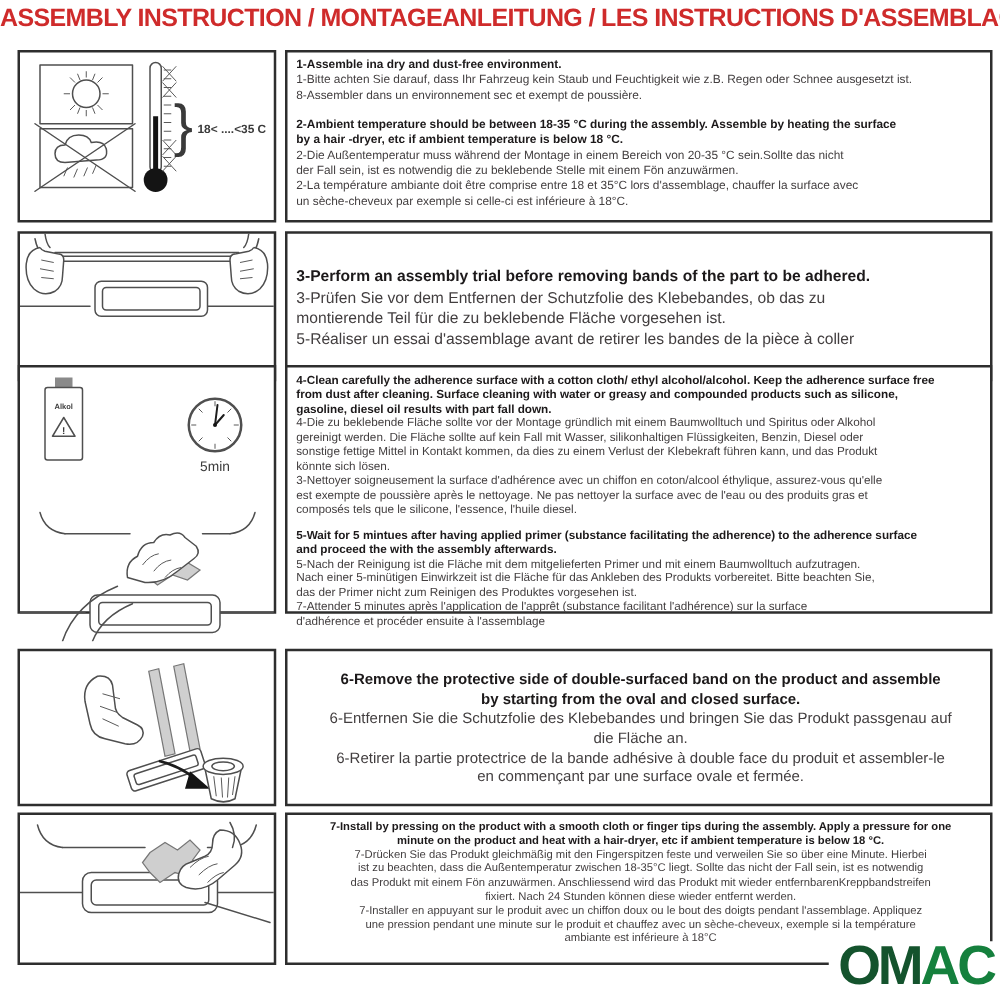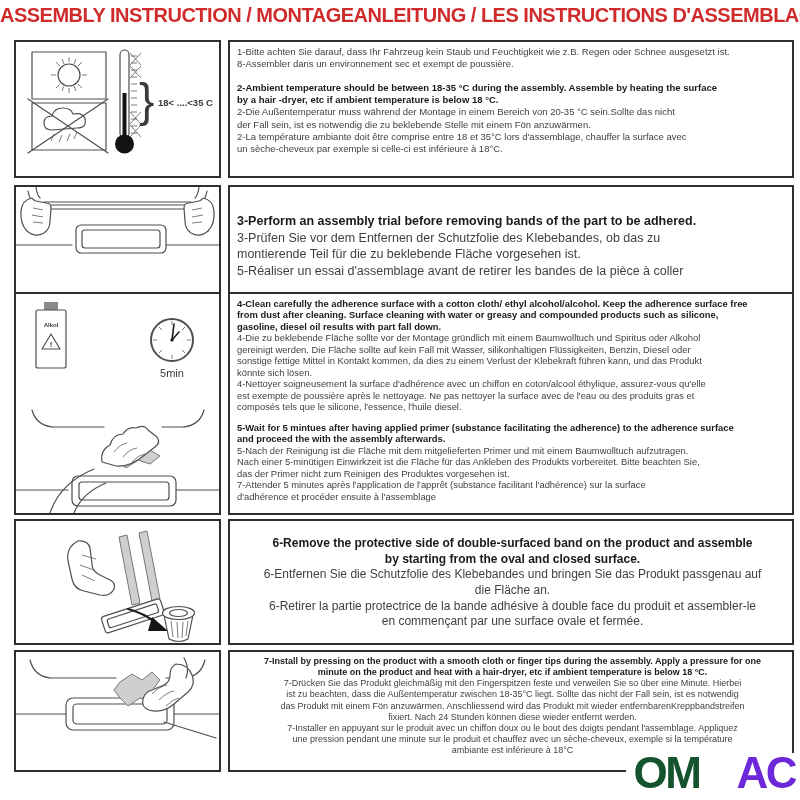--- a/index.html
+++ b/index.html
@@ -6,37 +6,37 @@
   .page{position:relative;width:800px;height:800px;background:#fff;overflow:hidden;
         font-family:"Liberation Sans",sans-serif;color:#423e3f;}
   .title{position:absolute;top:4px;left:0;width:100%;text-align:center;
          font-size:20px;font-weight:bold;letter-spacing:-0.5px;color:#cf2b2b;white-space:nowrap;}
   .row{position:absolute;}
   .cell{position:absolute;border:2px solid #2e2e2e;background:#fff;box-sizing:border-box;}
   .cell-left{left:14px;width:207px;}
   .cell-right{left:228px;width:566px;padding:4px 4px 2px 7px;}
   .r1{top:40px;height:138px;}
   .r2{top:185px;height:120px;}
-  .r3{top:292px;height:223px;}
+  .r3{top:292px;height:199px;}
   .r4{top:519px;height:126px;text-align:center;}
   .r5{top:650px;height:122px;text-align:center;}
   .seg{white-space:pre-line;}
   .b{font-weight:bold;color:#1c191a;}
   .small{font-size:9.5px;line-height:1.3;}
   .small3{font-size:9.4px;line-height:1.22;}
   .small5{font-size:9px;line-height:1.24;}
   .big{font-size:12.5px;line-height:1.32;}
   .big4{font-size:12px;line-height:1.3;}
   .vcenter{display:flex;flex-direction:column;justify-content:center;}
   .gap{height:11px;}
   .gap3{height:9px;}
   .logo{position:absolute;top:753px;right:5px;background:#fff;padding:0 0 2px 8px;
         font-size:44px;font-weight:bold;letter-spacing:-2.5px;line-height:40px;white-space:nowrap;}
   .logo .lb{color:#14532d;}
-  .logo .lr{color:#6d28d9;margin-left:37px;}
+  .logo .lr{color:#15803d;}
   
   .ln{stroke:#4f4f4f;fill:none;stroke-width:1.2;stroke-linecap:round;stroke-linejoin:round;}
   .lnk{stroke:#1d1d1d;fill:none;stroke-width:1.6;stroke-linecap:round;}
   .thin{stroke:#5a5a5a;fill:none;stroke-width:0.8;}
   .fillb{fill:#141414;stroke:none;}
   .fillg{fill:#cfcfcf;stroke:#777;stroke-width:1;}
   .fillgr{fill:#8a8a8a;stroke:none;}
   .fillw{fill:#ffffff;stroke:#4f4f4f;stroke-width:1.2;stroke-linejoin:round;}
   .txt{fill:#3a3a3a;stroke:none;font-family:"Liberation Sans",sans-serif;}
 </style>
@@ -94,20 +94,21 @@
             <line x1="115" y1="91" x2="121" y2="91"></line>
           <path d="M114,11 l11,12 M125,11 l-11,12 M114,24 l11,12 M125,24 l-11,12"></path>
           <path d="M114,70 l11,12 M125,70 l-11,12 M114,83 l11,12 M125,83 l-11,12"></path>
         </g>
         <text class="txt" x="123" y="74" font-size="46">}</text>
         <text class="txt" x="142" y="64" font-size="9.5" font-weight="bold">18&lt; ....&lt;35 C</text>
       </svg>
     </div>
     <div class="cell cell-right r1 small">
       <div class="item">
+        <div class="seg b">1-Assemble ina dry and dust-free environment.</div>
         <div class="seg">1-Bitte achten Sie darauf, dass Ihr Fahrzeug kein Staub und Feuchtigkeit wie z.B. Regen oder Schnee ausgesetzt ist.</div>
         <div class="seg">8-Assembler dans un environnement sec et exempt de poussière.</div>
       </div>
       <div class="gap"></div>
       <div class="item">
         <div class="seg b">2-Ambient temperature should be between 18-35 °C  during the assembly. Assemble by heating the surface
 by a hair -dryer, etc if ambient temperature is below 18 °C.</div>
         <div class="seg">2-Die Außentemperatur muss während der Montage in einem Bereich von 20-35 °C  sein.Sollte das nicht
 der Fall sein, ist es notwendig die zu beklebende Stelle mit einem Fön anzuwärmen.</div>
         <div class="seg">2-La température ambiante doit être comprise entre 18 et 35°C lors d'assemblage, chauffer la surface avec
@@ -194,21 +195,21 @@
     </div>
     <div class="cell cell-right r3 small3">
       <div class="item">
         <div class="seg b">4-Clean carefully the adherence surface with a cotton cloth/ ethyl alcohol/alcohol. Keep the adherence surface free
 from dust after cleaning. Surface cleaning with water or greasy and compounded products such as silicone,
 gasoline, diesel oil results with part fall down.</div>
         <div class="seg">4-Die zu beklebende Fläche sollte vor der Montage gründlich mit einem Baumwolltuch und Spiritus oder Alkohol
 gereinigt werden. Die Fläche sollte auf kein Fall mit Wasser, silikonhaltigen Flüssigkeiten, Benzin, Diesel oder
 sonstige fettige Mittel in Kontakt kommen, da dies zu einem Verlust der Klebekraft führen kann, und das Produkt
 könnte sich lösen.</div>
-        <div class="seg">4-Nettoyer soigneusement la surface d'adhérence avec un chiffon en coton/alcool éthylique, assurez-vous qu'elle
+        <div class="seg">3-Nettoyer soigneusement la surface d'adhérence avec un chiffon en coton/alcool éthylique, assurez-vous qu'elle
 est exempte de poussière après le nettoyage. Ne pas nettoyer la surface avec de l'eau ou des produits gras et
 composés tels que le silicone, l'essence, l'huile diesel.</div>
       </div>
       <div class="gap3"></div>
       <div class="item">
         <div class="seg b">5-Wait for 5 mintues after having applied primer (substance facilitating the adherence) to the adherence surface
 and proceed the with the assembly afterwards.</div>
         <div class="seg">5-Nach der Reinigung ist die Fläche mit dem mitgelieferten Primer und mit einem Baumwolltuch aufzutragen.
 Nach einer 5-minütigen Einwirkzeit ist die Fläche für das Ankleben des Produkts vorbereitet. Bitte beachten Sie,
 das der Primer nicht zum Reinigen des Produktes vorgesehen ist.</div>

